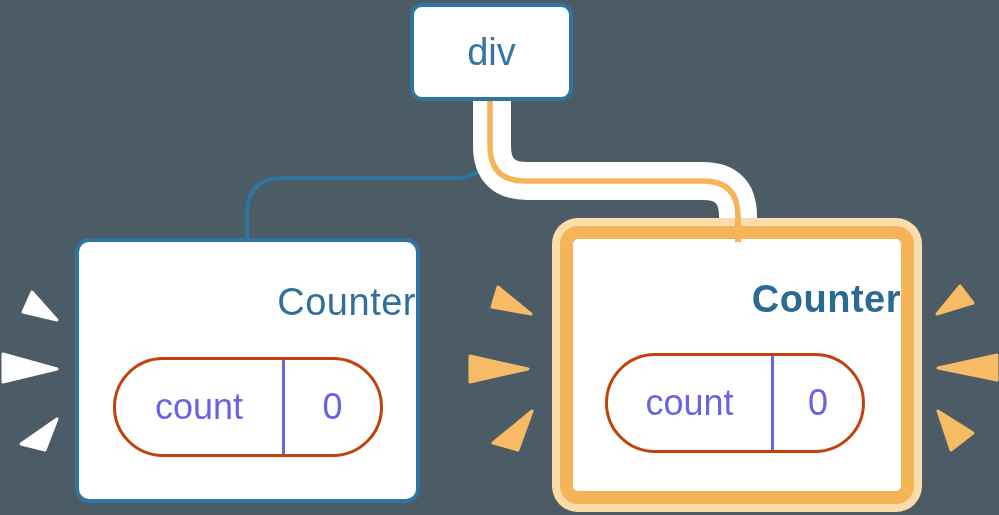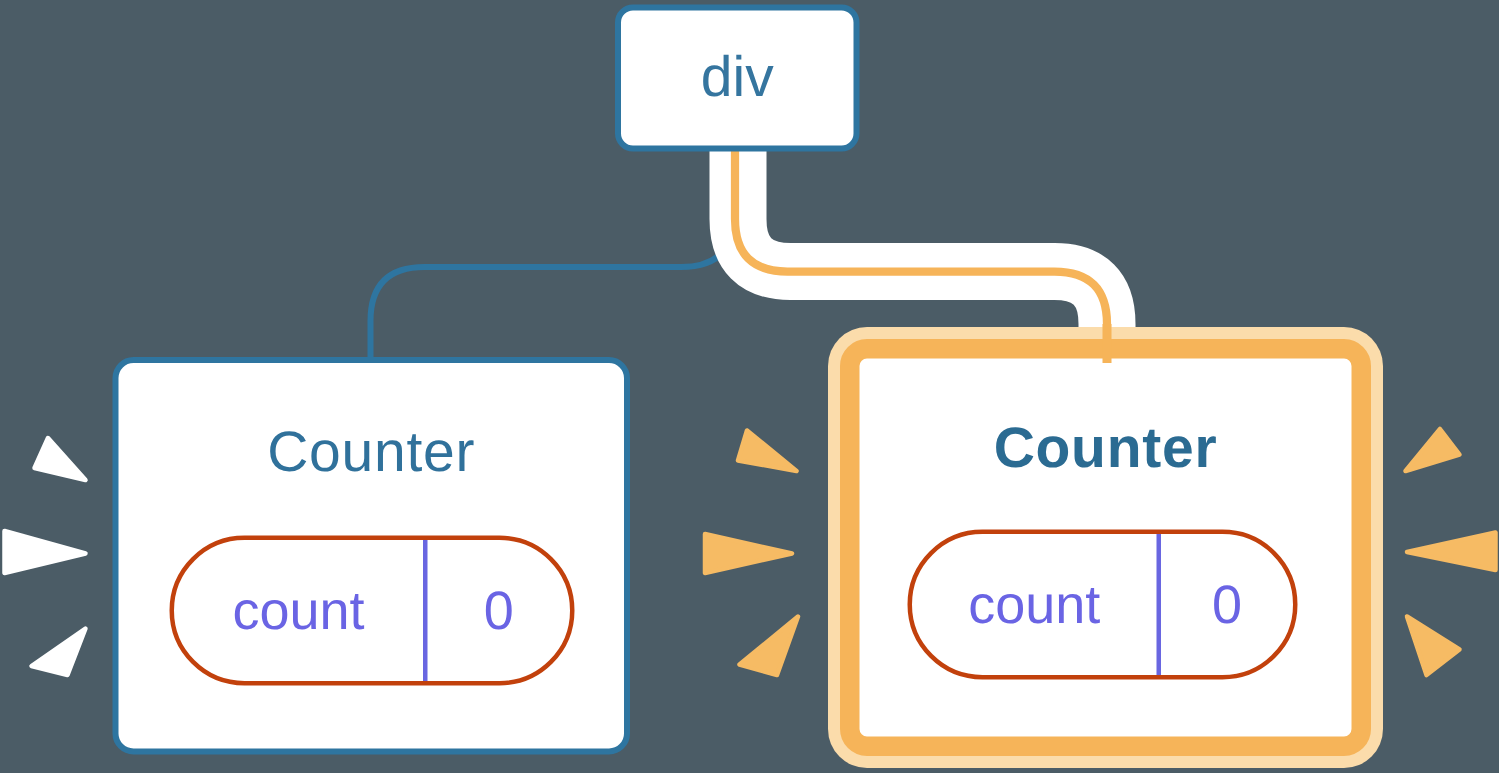--- a/index.html
+++ b/index.html
@@ -23,21 +23,21 @@
     position:absolute;left:552px;top:218px;width:370px;height:294px;
     background:#FBDCAB;border-radius:26px;padding:8px;
     z-index:2;box-sizing:border-box;
   }
   .card-right-inner{
     width:100%;height:100%;background:#fff;
     border:13px solid #F6B459;border-radius:18px;
     box-sizing:border-box;position:relative;
   }
   .card-title{
-    position:absolute;left:0;right:0;top:39px;text-align:center;
+    position:absolute;left:0;right:0;top:39px;text-align:right;
     font-size:38px;color:#30719B;font-weight:500;letter-spacing:.5px;
   }
   .card-title.bold{font-weight:700;color:#2B6B92;}
   .state-pill{
     position:absolute;border:3px solid #c2410c;border-radius:60px;
     background:#fff;display:flex;box-sizing:border-box;
     color:#6A64E4;font-size:36px;overflow:hidden;
   }
   .card-left .state-pill{left:34px;top:115px;width:270px;height:100px;}
   .card-right-inner .state-pill{left:32px;top:114px;width:260px;height:100px;}

